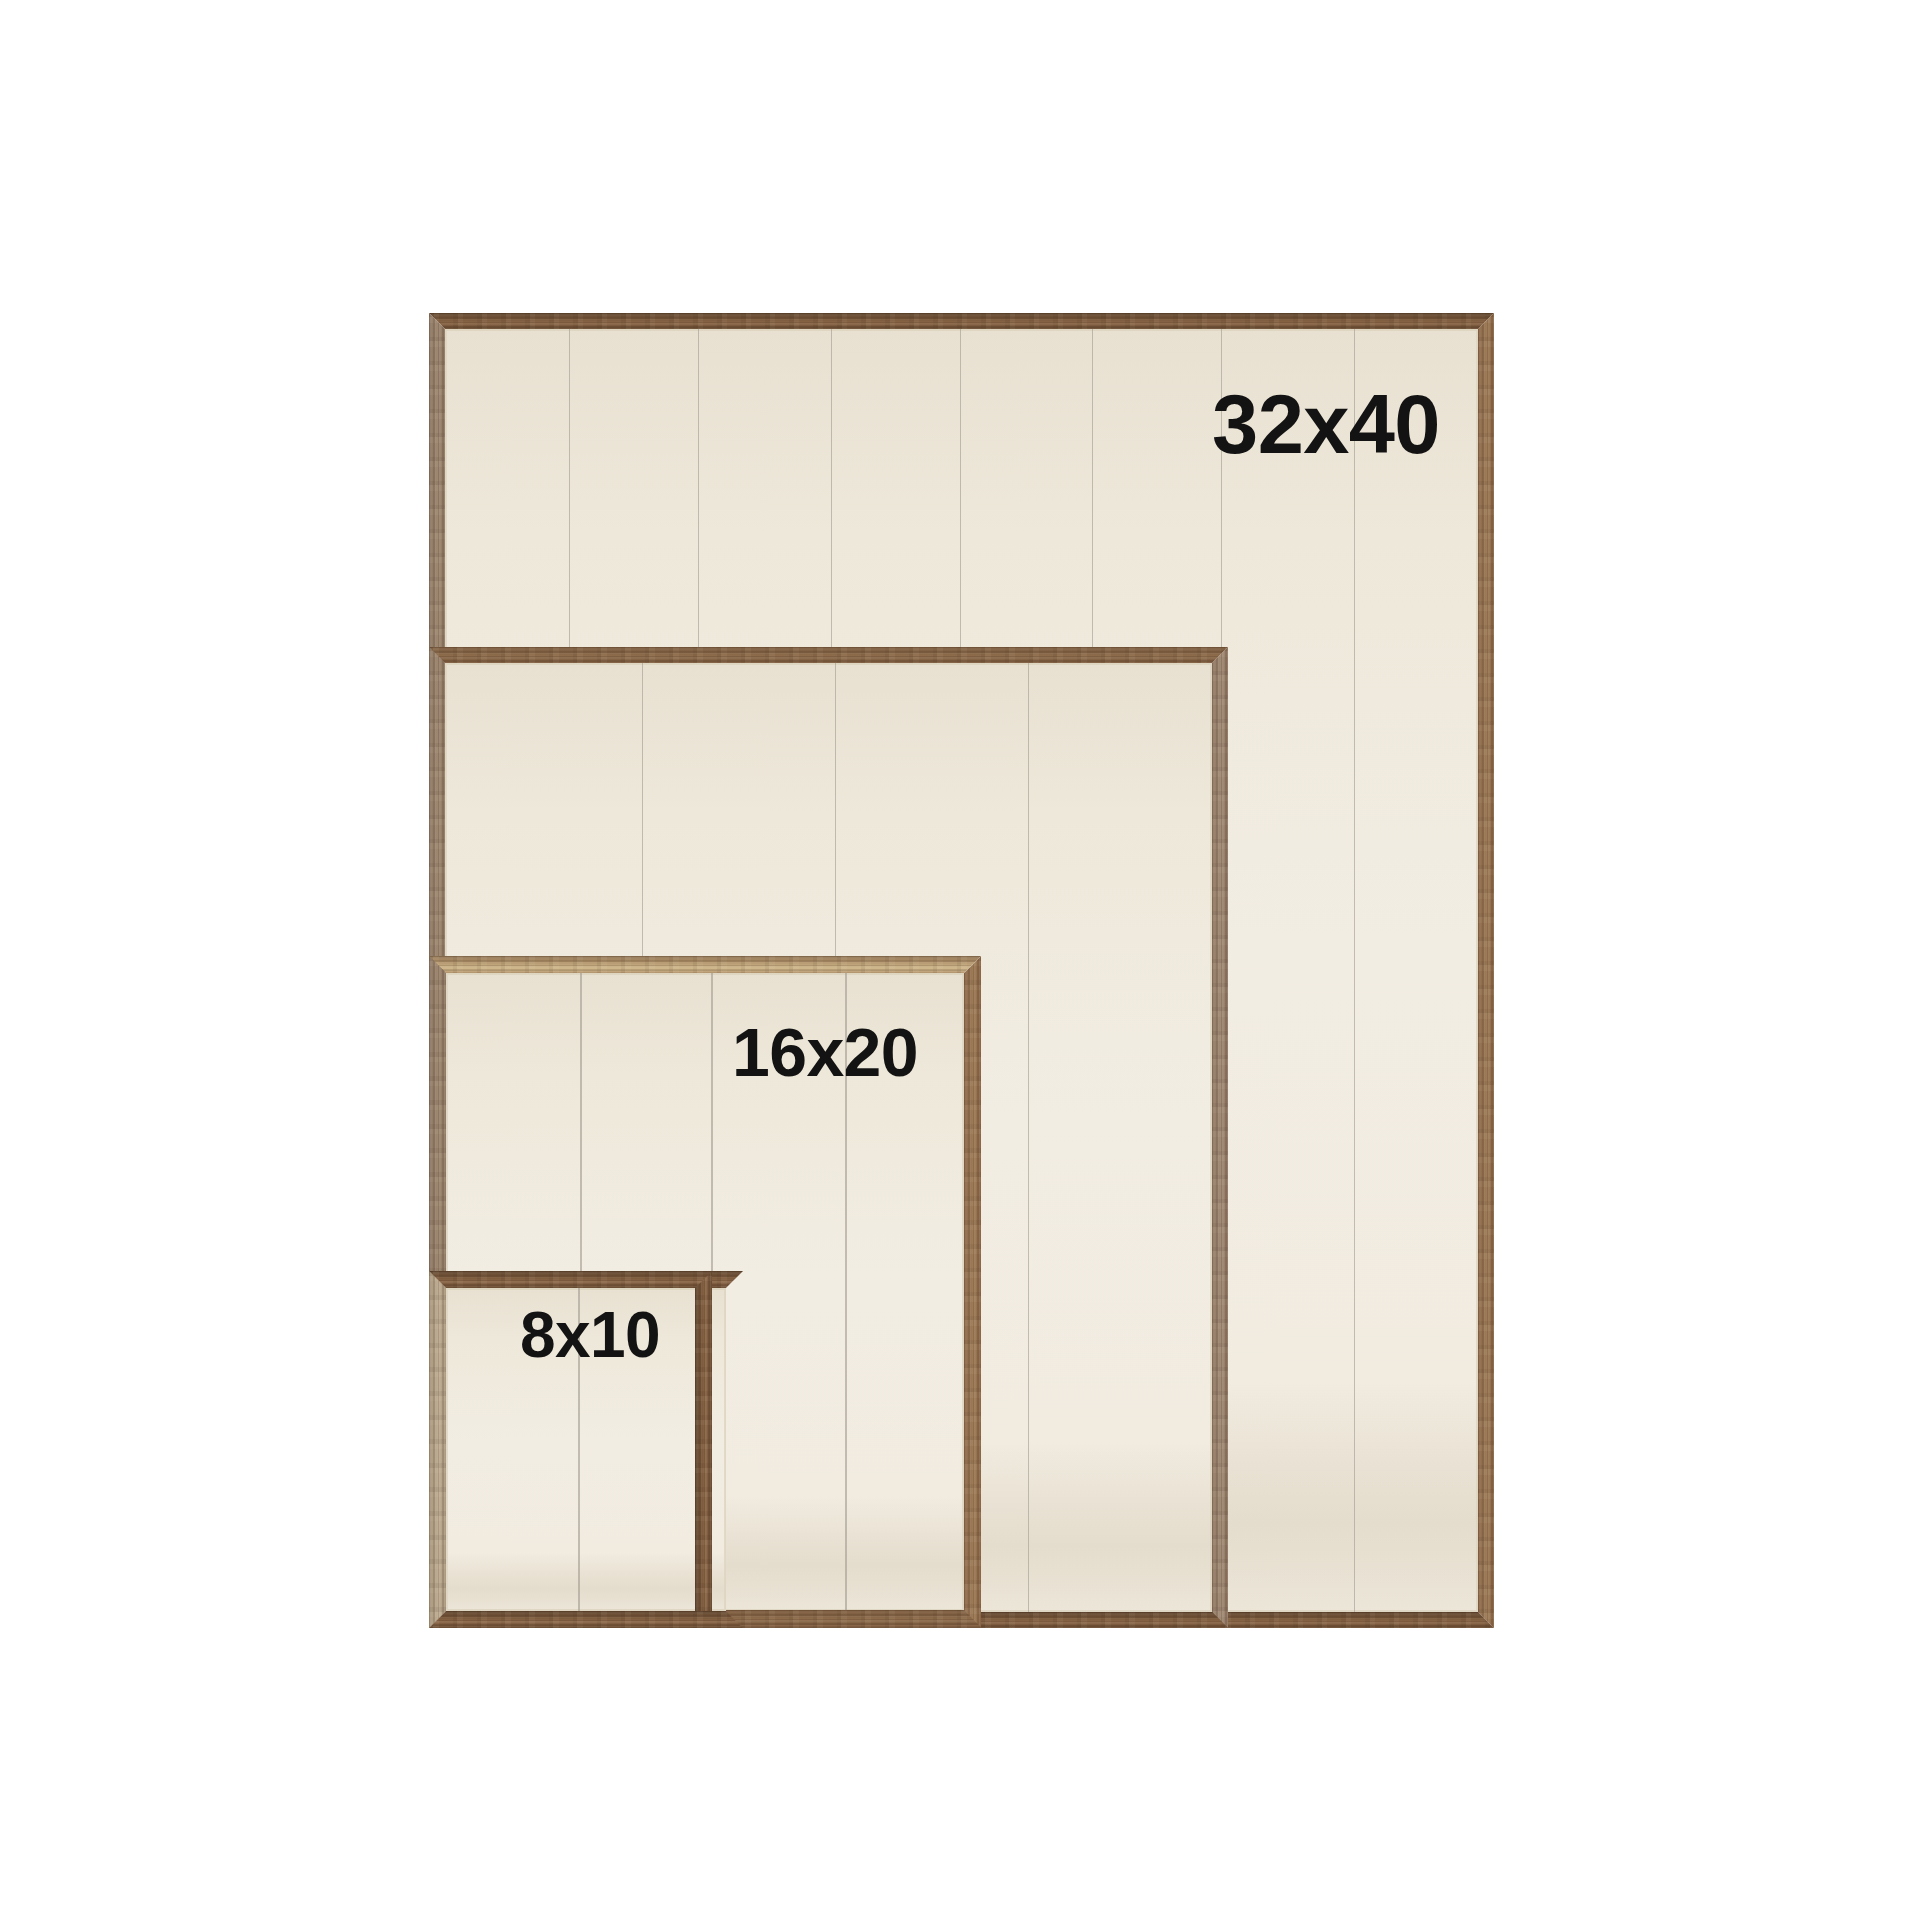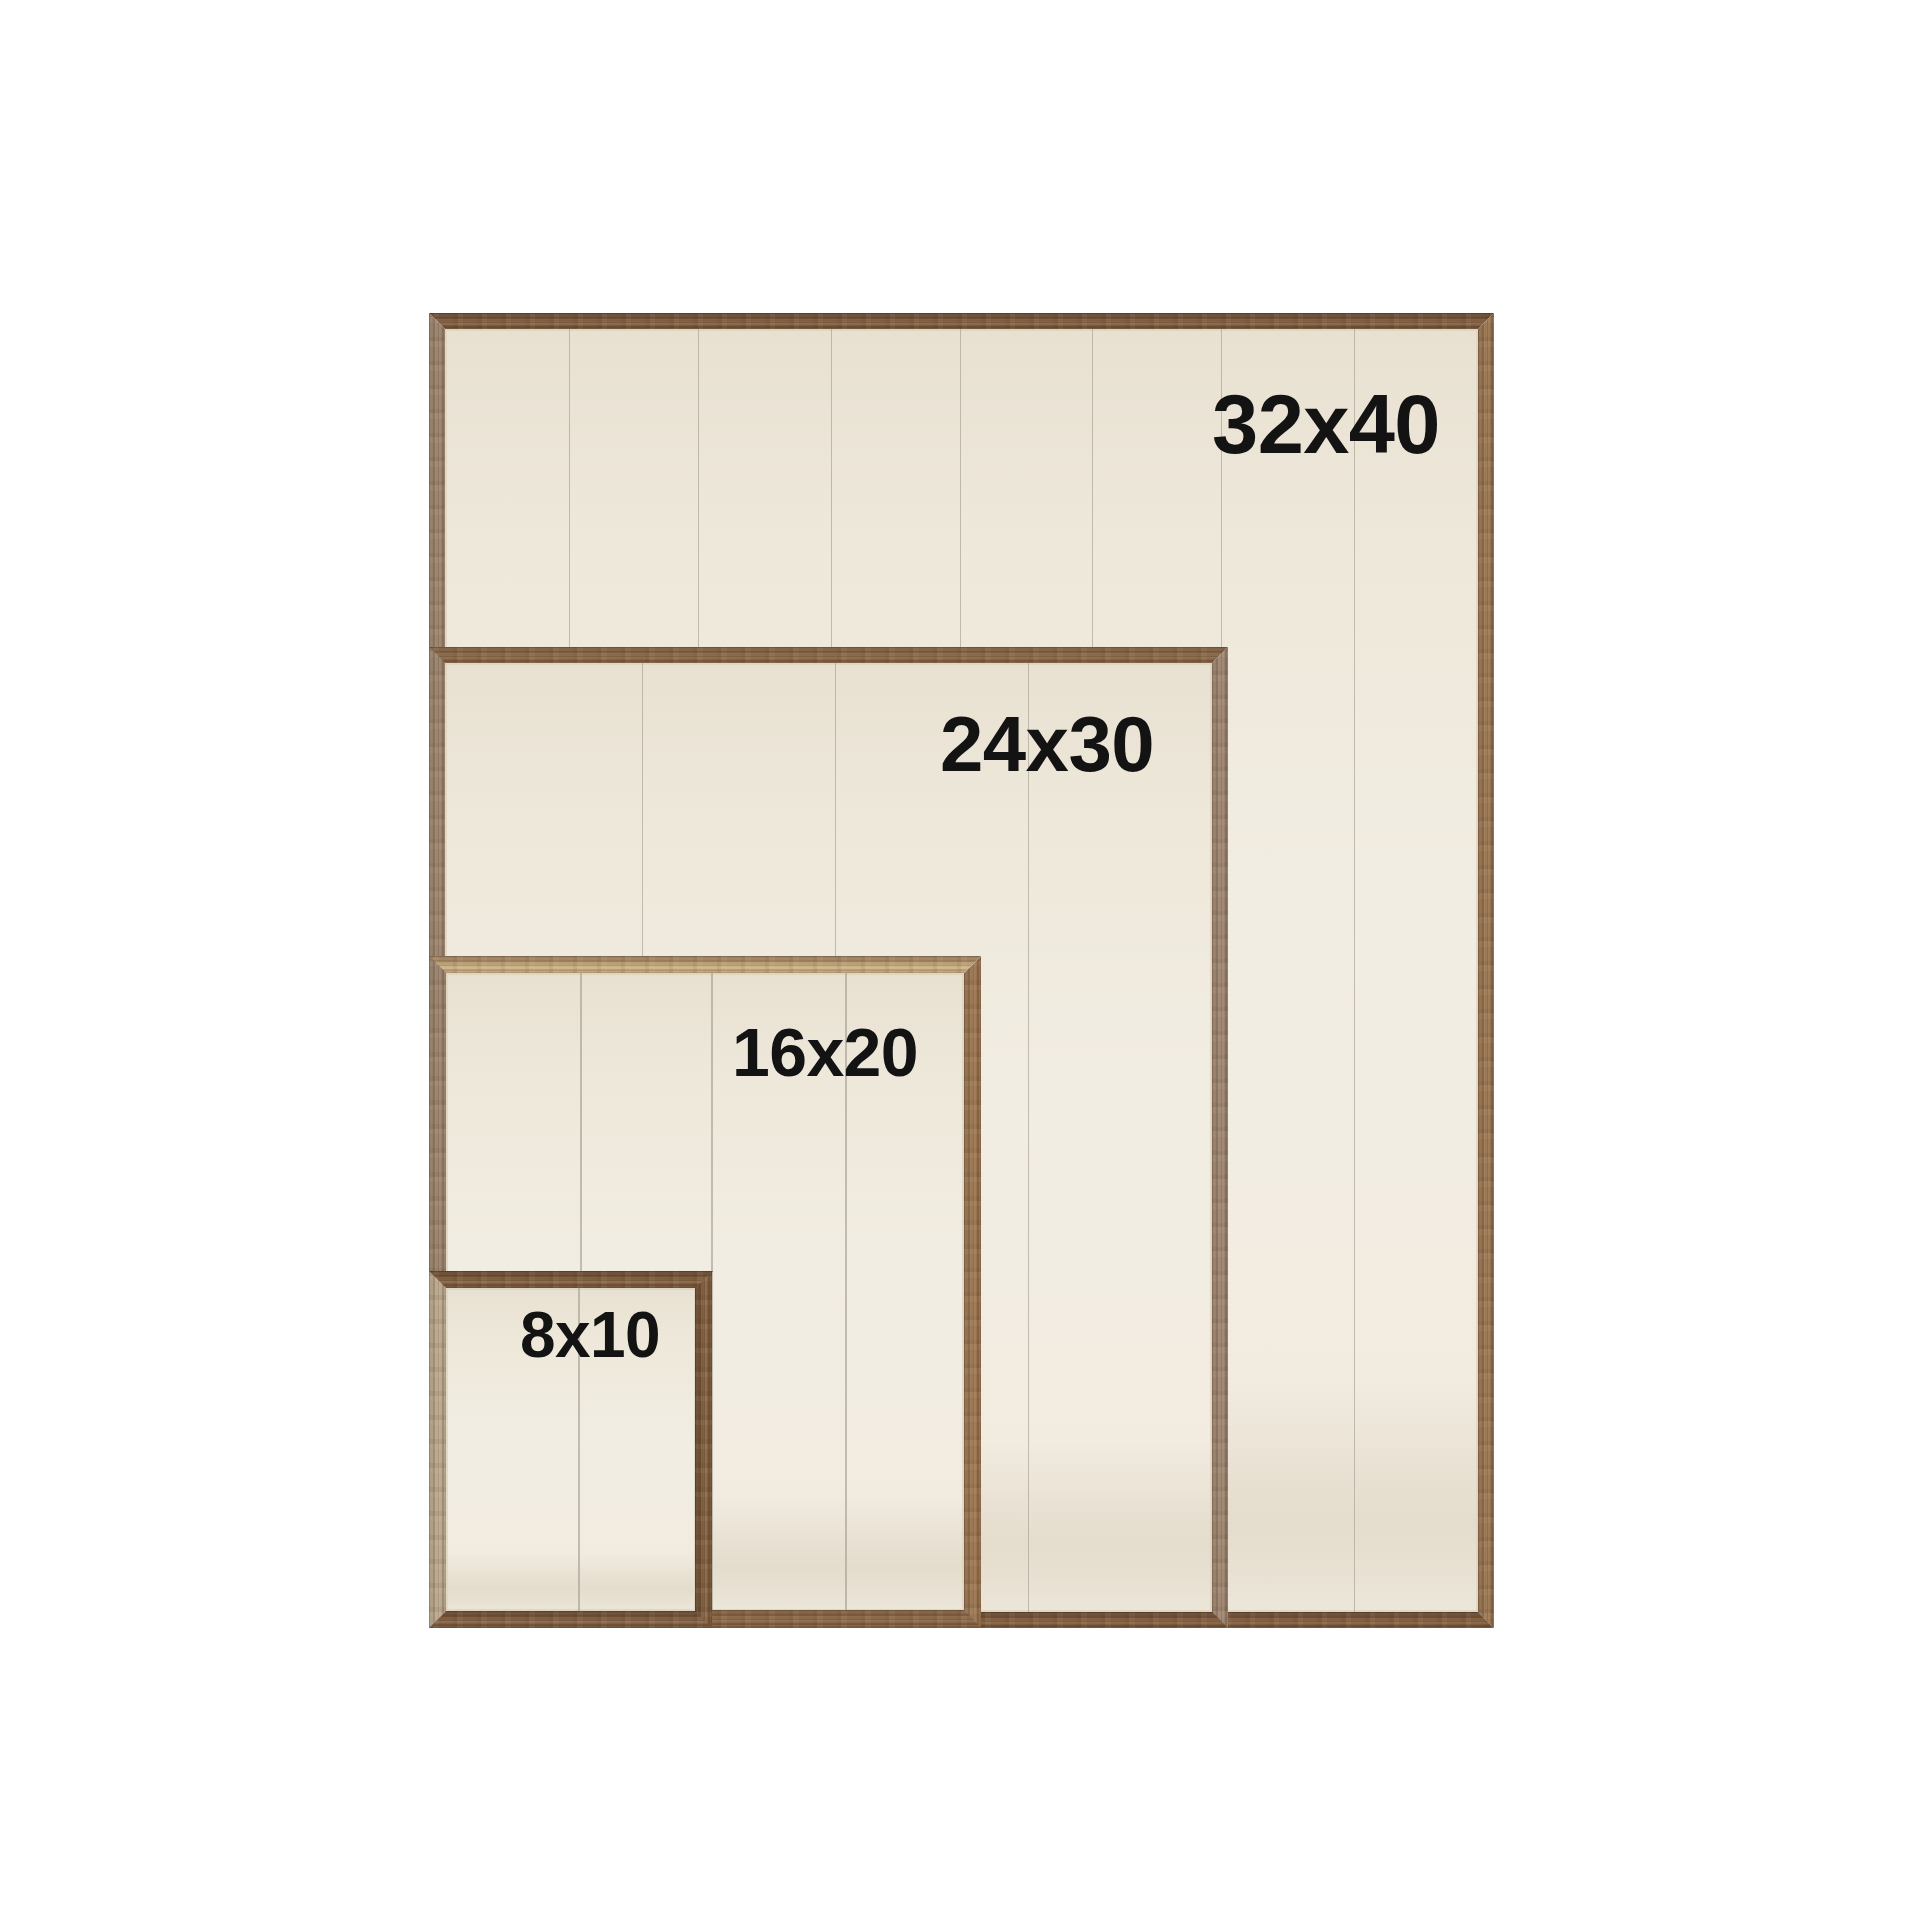--- a/index.html
+++ b/index.html
@@ -91,35 +91,34 @@
     <div class="frame" style="left: 429px; top: 639px; width: 799px; height: 981px;">
       <div class="interior" style="inset: 16px;">
         <div class="seam" style="left: 197px;"></div>
         <div class="seam" style="left: 390px;"></div>
         <div class="seam" style="left: 583px;"></div>
       </div>
       <div class="band top wood-middark" style="left: 0px; top: 0px; width: 100%; height: 16px; clip-path: polygon(0px 0px, 100% 0px, calc(100% - 16px) 100%, 16px 100%);"></div>
       <div class="band right wood-graybrown" style="left: 783px; top: 0px; width: 16px; height: 100%; clip-path: polygon(0px 16px, 100% 0px, 100% 100%, 0px calc(100% - 16px));"></div>
       <div class="band bottom wood-dark" style="left: 0px; top: 965px; width: 100%; height: 16px; clip-path: polygon(16px 0px, calc(100% - 16px) 0px, 100% 100%, 0px 100%);"></div>
       <div class="band left wood-gray" style="left: 0px; top: 0px; width: 16px; height: 100%; clip-path: polygon(0px 0px, 100% 16px, 100% calc(100% - 16px), 0px 100%);"></div>
-      <div class="size-label" style="left: 618px; top: 97px; font-size: 78px;">24x30</div>
     </div>
     <div class="frame" style="left: 429px; top: 948px; width: 552px; height: 672px;">
       <div class="interior" style="inset: 17.3px;">
         <div class="seam" style="left: 134px;"></div>
         <div class="seam" style="left: 265px;"></div>
         <div class="seam" style="left: 399px;"></div>
       </div>
       <div class="band top wood-tan" style="left: 0px; top: 0px; width: 100%; height: 17.3px; clip-path: polygon(0px 0px, 100% 0px, calc(100% - 17.3px) 100%, 17.3px 100%);"></div>
       <div class="band right wood-mid" style="left: 535px; top: 0px; width: 17.3px; height: 100%; clip-path: polygon(0px 17.3px, 100% 0px, 100% 100%, 0px calc(100% - 17.3px));"></div>
       <div class="band bottom wood-middark" style="left: 0px; top: 654px; width: 100%; height: 17.3px; clip-path: polygon(17.3px 0px, calc(100% - 17.3px) 0px, 100% 100%, 0px 100%);"></div>
       <div class="band left wood-gray" style="left: 0px; top: 0px; width: 17.3px; height: 100%; clip-path: polygon(0px 0px, 100% 17.3px, 100% calc(100% - 17.3px), 0px 100%);"></div>
       <div class="size-label" style="left: 396px; top: 96px; font-size: 68px;">16x20</div>
     </div>
-    <div class="frame" style="left: 429px; top: 1263px; width: 284px; height: 357px;">
+    <div class="frame" style="left: 429px; top: 1263px; width: 284px; height: 357px; padding-left: 30px;">
       <div class="interior" style="inset: 17.3px;">
         <div class="seam" style="left: 132px;"></div>
       </div>
       <div class="band top wood-dark" style="left: 0px; top: 0px; width: 100%; height: 17.3px; clip-path: polygon(0px 0px, 100% 0px, calc(100% - 17.3px) 100%, 17.3px 100%);"></div>
       <div class="band right wood-dark" style="left: 266px; top: 0px; width: 17.3px; height: 100%; clip-path: polygon(0px 17.3px, 100% 0px, 100% 100%, 0px calc(100% - 17.3px));"></div>
       <div class="band bottom wood-dark" style="left: 0px; top: 340px; width: 100%; height: 17.3px; clip-path: polygon(17.3px 0px, calc(100% - 17.3px) 0px, 100% 100%, 0px 100%);"></div>
       <div class="band left wood-lighttan" style="left: 0px; top: 0px; width: 17.3px; height: 100%; clip-path: polygon(0px 0px, 100% 17.3px, 100% calc(100% - 17.3px), 0px 100%);"></div>
       <div class="size-label" style="left: 161px; top: 64px; font-size: 64px;">8x10</div>
     </div>
   </div>

